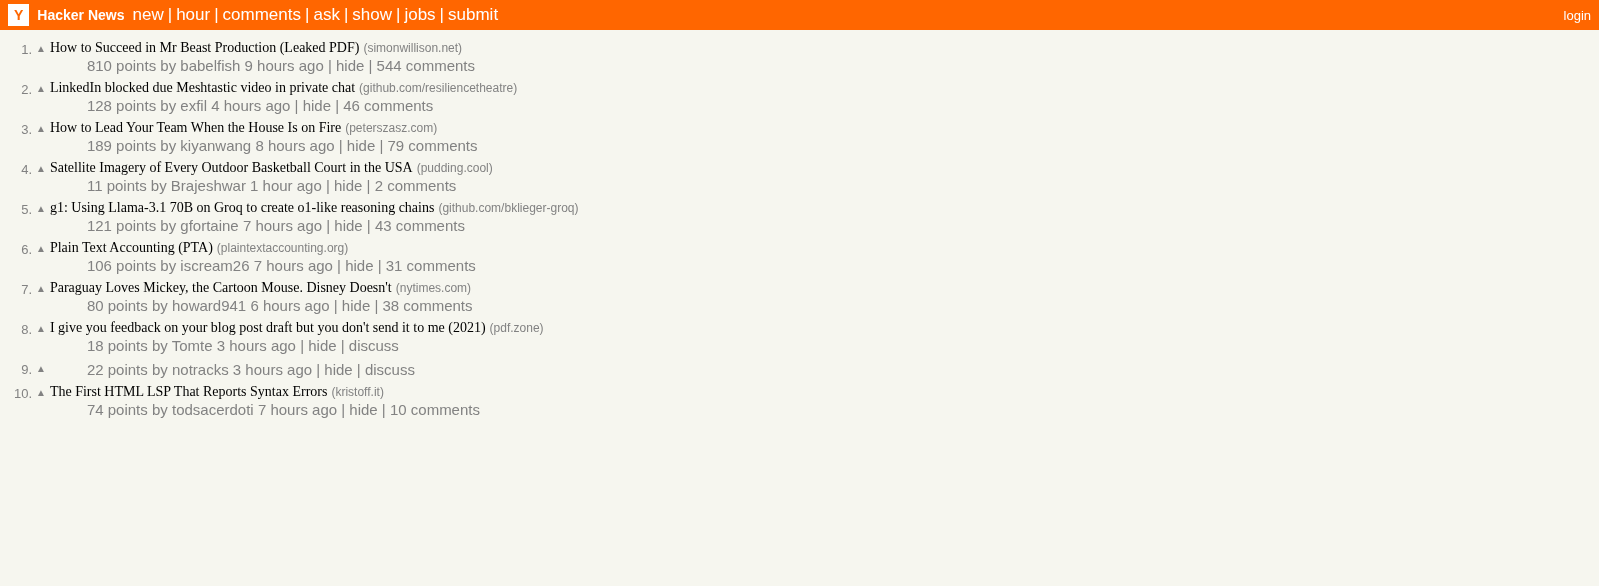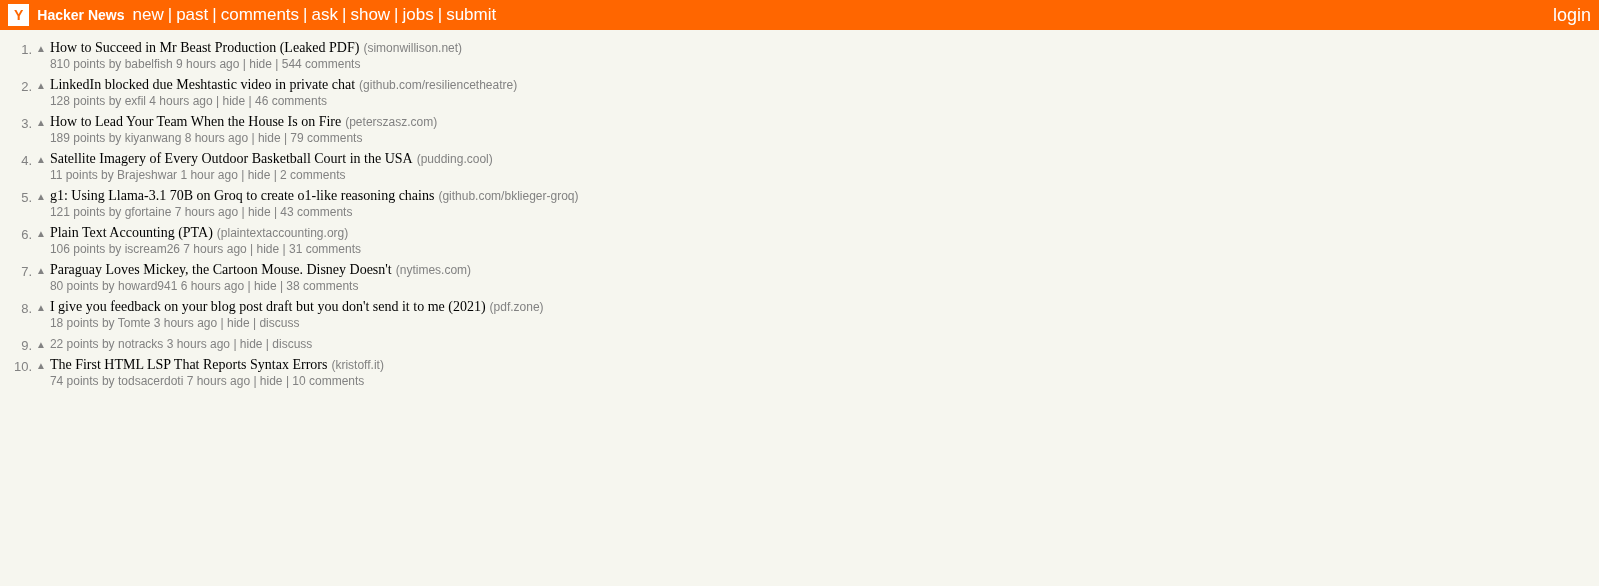--- a/index.html
+++ b/index.html
@@ -48,21 +48,21 @@
       cursor: pointer;
     }
     .nav-sep {
       color: #fff;
       margin: 0 4px;
     }
     #login-link {
       color: #fff;
       text-decoration: none;
       cursor: pointer;
-      font-size: 18px;
+      font-size: 13px;
     }
     
     #main {
       padding: 8px 0 8px 0;
     }
     .story-row {
       display: flex;
       align-items: flex-start;
       padding: 2px 8px 0 4px;
     }
@@ -97,41 +97,42 @@
       text-decoration: none;
       cursor: pointer;
       font-family: Liberation Serif, serif;
     }
     .story-domain {
       color: #828282;
       font-size: 12px;
     }
     .story-meta {
       color: #828282;
-      font-size: 12px;
+      font-size: 15px;
       margin-top: 1px;
       margin-bottom: 4px;
+      margin-left: 37px;
     }
     .story-meta a {
       color: #828282;
       text-decoration: none;
       cursor: pointer;
     }
   </style>
 </head>
 <body>
 
 <div id="header">
   <div id="header-left">
     <span id="hn-logo">Y</span>
     <span id="site-title">Hacker News</span>
     <nav id="nav-links">
       <a class="nav-link">new</a>
       <span class="nav-sep"> | </span>
-      <a class="nav-link">past</a>
+      <a class="nav-link">hour</a>
       <span class="nav-sep"> | </span>
       <a class="nav-link">comments</a>
       <span class="nav-sep"> | </span>
       <a class="nav-link">ask</a>
       <span class="nav-sep"> | </span>
       <a class="nav-link">show</a>
       <span class="nav-sep"> | </span>
       <a class="nav-link">jobs</a>
       <span class="nav-sep"> | </span>
       <a class="nav-link">submit</a>

